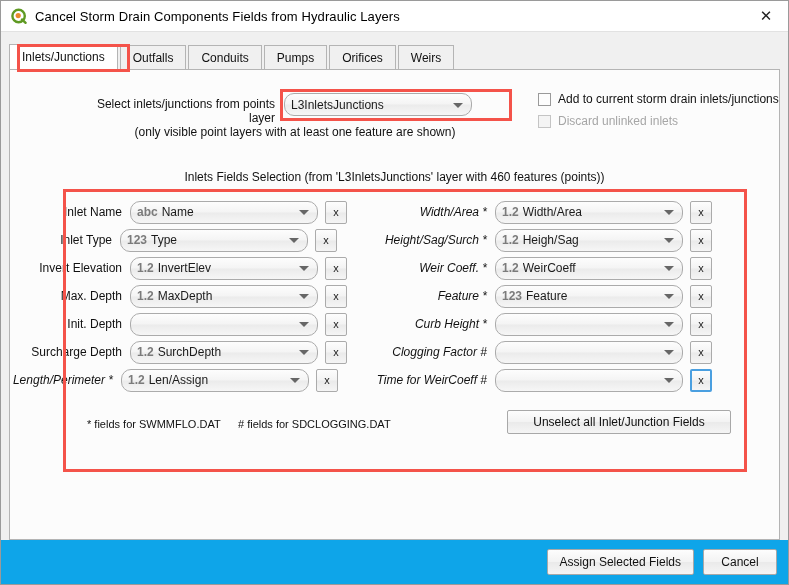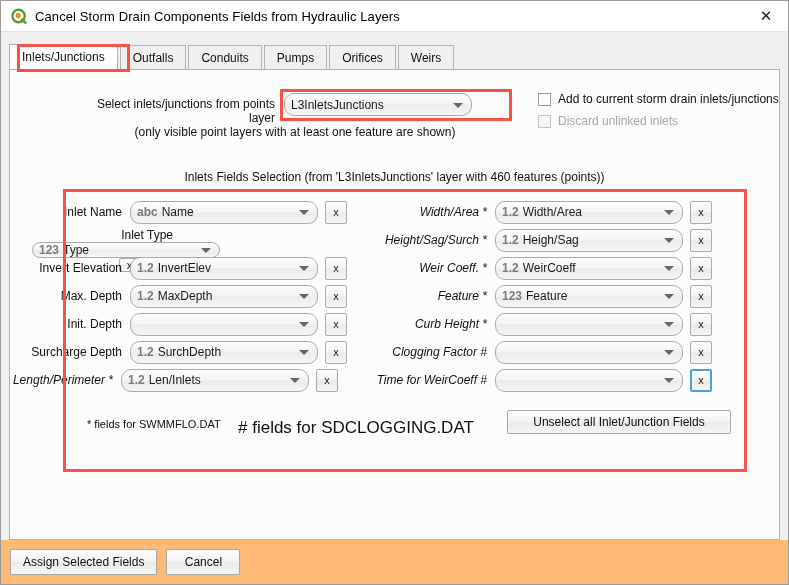--- a/index.html
+++ b/index.html
@@ -165,35 +165,35 @@
   .xbtn{
     width:22px;height:23px;margin-left:7px;
     background:linear-gradient(to bottom,#fdfdfd 0%,#f3f3f3 48%,#eaeaea 52%,#f5f5f5 100%);
     border:1px solid #ababab;border-radius:2px;
     display:flex;align-items:center;justify-content:center;
     font-size:11px;color:#222;cursor:default;box-sizing:border-box;
   }
   .xbtn.focused{border:2px solid #4a9fe0;}
   
   .legend-a{position:absolute;left:77px;top:348px;font-size:11px;color:#111;white-space:nowrap;}
-  .legend-b{position:absolute;left:228px;top:348px;font-size:17px;color:#111;white-space:nowrap;}
+  .legend-b{position:absolute;left:228px;top:348px;font-size:11px;color:#111;white-space:nowrap;}
   .unselect-btn{
     position:absolute;left:497px;top:340px;width:224px;height:24px;
     background:linear-gradient(to bottom,#fdfdfd 0%,#f3f3f3 48%,#eaeaea 52%,#f5f5f5 100%);
     border:1px solid #a8a8a8;border-radius:2px;
     display:flex;align-items:center;justify-content:center;
     font-size:12px;color:#111;cursor:default;box-sizing:border-box;
   }
   
   .footer{
     height:44px;min-height:44px;
-    display:flex;align-items:center;
+    display:flex;align-items:center;justify-content:flex-end;
     padding-right:11px;
     box-sizing:border-box;
-    background:#fdba74;
+    background:#0ea5e9;
   }
   .fbtn{
     height:26px;min-width:74px;
     padding:0 12px;margin-left:9px;
     background:linear-gradient(to bottom,#fdfdfd 0%,#f3f3f3 48%,#eaeaea 52%,#f5f5f5 100%);
     border:1px solid #a8a8a8;border-radius:2px;
     display:flex;align-items:center;justify-content:center;
     font-size:12px;color:#111;cursor:default;box-sizing:border-box;
   }
 </style>
@@ -267,21 +267,21 @@
       <div class="frow" style="left:10px;top:0px;">
         <span class="fl-label">Inlet Name</span>
         <span class="combo">
           <span class="type-badge">abc</span>
           <span class="cval">Name</span>
           <span class="arrow"></span>
         </span>
         <span class="xbtn">x</span>
       </div>
 
-      <div class="frow" style="left:22px;top:28px;flex-direction:column;">
+      <div class="frow" style="left:0;top:28px;">
         <span class="fl-label">Inlet Type</span>
         <span class="combo">
           <span class="type-badge">123</span>
           <span class="cval">Type</span>
           <span class="arrow"></span>
         </span>
         <span class="xbtn">x</span>
       </div>
 
       <div class="frow" style="left:10px;top:56px;">
@@ -321,21 +321,21 @@
           <span class="cval">SurchDepth</span>
           <span class="arrow"></span>
         </span>
         <span class="xbtn">x</span>
       </div>
 
       <div class="frow" style="left:1px;top:168px;">
         <span class="fl-label ital">Length/Perimeter *</span>
         <span class="combo">
           <span class="type-badge">1.2</span>
-          <span class="cval">Len/Inlets</span>
+          <span class="cval">Len/Assign</span>
           <span class="arrow"></span>
         </span>
         <span class="xbtn">x</span>
       </div>
 
       <div class="frow" style="left:340px;top:0px;">
         <span class="fl-label ital" style="width:145px;">Width/Area *</span>
         <span class="combo">
           <span class="type-badge">1.2</span>
           <span class="cval">Width/Area</span>

